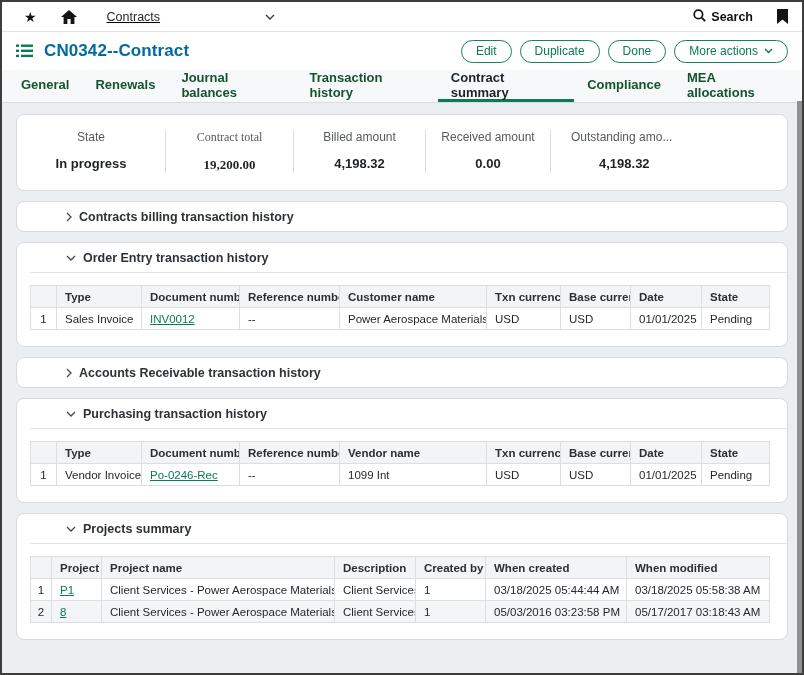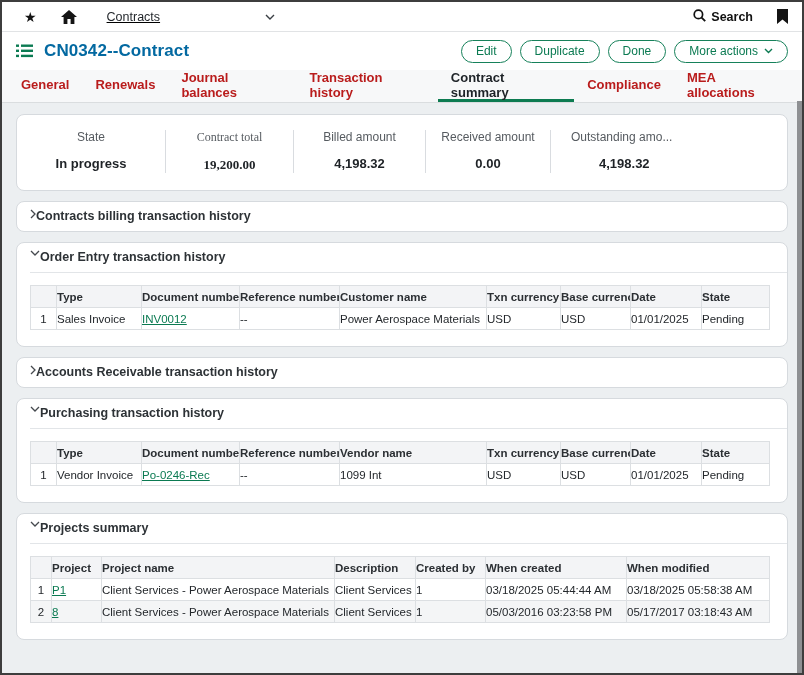--- a/index.html
+++ b/index.html
@@ -33,44 +33,44 @@
     border-radius: 14px; padding: 3px 14px 4px; font-size: 12px; font-weight: 400;
     font-family: "Liberation Sans", sans-serif; display: flex; align-items: center; gap: 6px; cursor: pointer;
   }
   
   .tabbar {
     height: 33px; background: #f7f8f9; border-bottom: 1px solid #dadddf;
     display: flex; align-items: stretch; padding: 0 6px;
   }
   .tab {
     display: flex; align-items: center; padding: 0 13px; font-size: 13px; font-weight: 600;
-    color: #b91c1c; border-bottom: 3px solid transparent; cursor: pointer;
+    color: #14532d; border-bottom: 3px solid transparent; cursor: pointer;
   }
   .tab.active { color: #1d2227; border-bottom-color: #0d7b51; }
   
   .content { padding: 11px 14px 0; display: flex; flex-direction: column; gap: 10px; }
   .card { background: #fff; border: 1px solid #d6dade; border-radius: 8px; }
   
   .summary { display: flex; padding: 15px 0 17px; }
   .metric { display: flex; flex-direction: column; align-items: center; justify-content: flex-start; }
   .metric + .metric { border-left: 1px solid #d9dce0; }
   .metric .mlabel { font-size: 12px; color: #565b60; margin-bottom: 12px; white-space: nowrap; }
   .metric .mvalue { font-size: 13px; font-weight: 700; color: #1e2226; white-space: nowrap; }
   .m0 { width: 148px; } .m1 { width: 128px; font-family: Liberation Serif, serif; } .m2 { width: 132px; } .m3 { width: 125px; } .m4 { width: 232px; align-items: flex-start; padding-left: 20px; }
   .m4 .mlabel, .m4 .mvalue { align-self: flex-start; }
   .m4 .mvalue { padding-left: 28px; }
   
-  .sechead { display: flex; padding: 7px 13px; height: 29px; cursor: pointer; }
+  .sechead { display: flex; align-items: center; gap: 7px; padding: 7px 13px; height: 29px; cursor: pointer; margin-left: 36px; }
   .sechead .sectitle { font-size: 12.5px; font-weight: 700; color: #2d3236; }
   .secdivider { border-bottom: 1px solid #e2e5e8; margin-left: 13px; }
   .tablewrap { padding: 12px 13px 16px; }
   table { border-collapse: collapse; table-layout: fixed; width: 740px; }
   th, td {
     border: 1px solid #dcdfe2; font-size: 11.5px; color: #24282c;
-    padding: 3px 0; height: 22px; text-align: left; overflow: hidden; white-space: nowrap;
+    padding: 3px 8px; height: 22px; text-align: left; overflow: hidden; white-space: nowrap;
   }
   th { background: #f3f4f6; font-weight: 700; color: #2b2f33; }
   td.num, th.num { padding: 3px 4px; text-align: center; }
   a.gridlink { color: #0b7a52; text-decoration: underline; cursor: pointer; }
   tr.striped td { background: #f4f5f6; }
   
   .c-num{width:26px}.c-type{width:85px}.c-doc{width:98px}.c-ref{width:100px}.c-name{width:147px}.c-txn{width:74px}.c-base{width:70px}.c-date{width:71px}.c-state{width:auto}
   
   .p-num{width:21px}.p-proj{width:50px}.p-name{width:233px}.p-desc{width:81px}.p-by{width:70px}.p-created{width:141px}.p-modified{width:auto}
   

